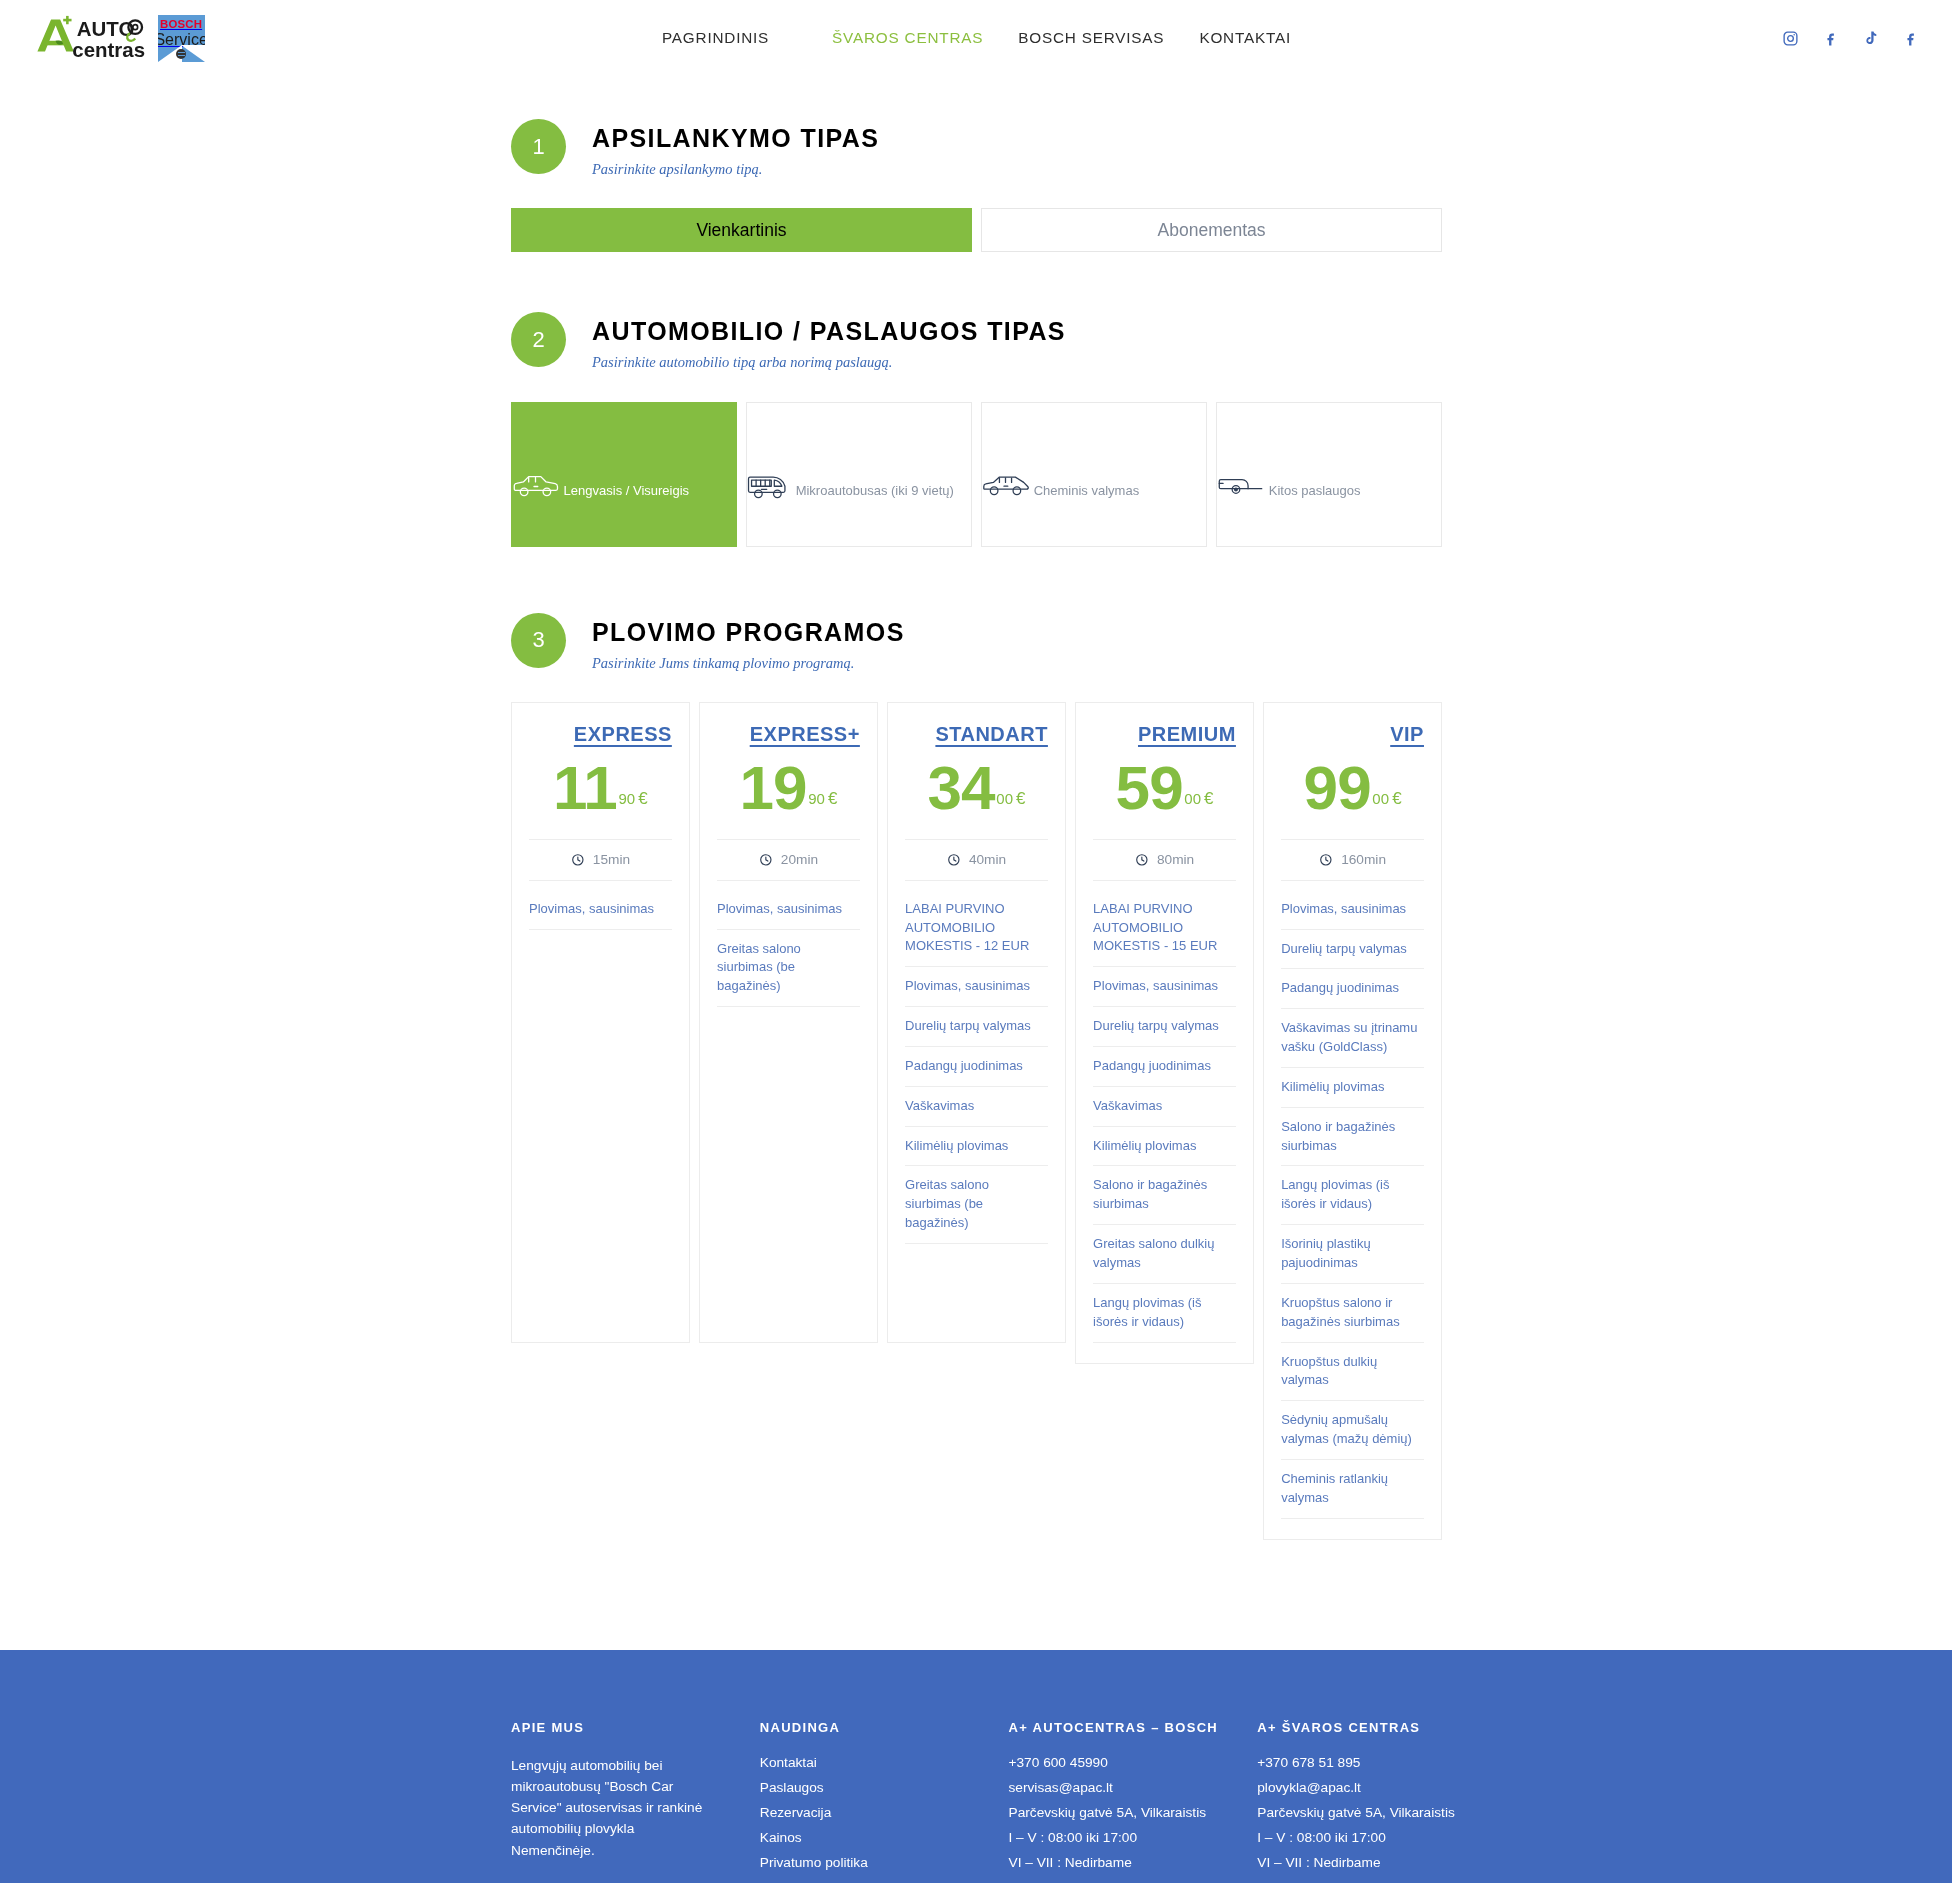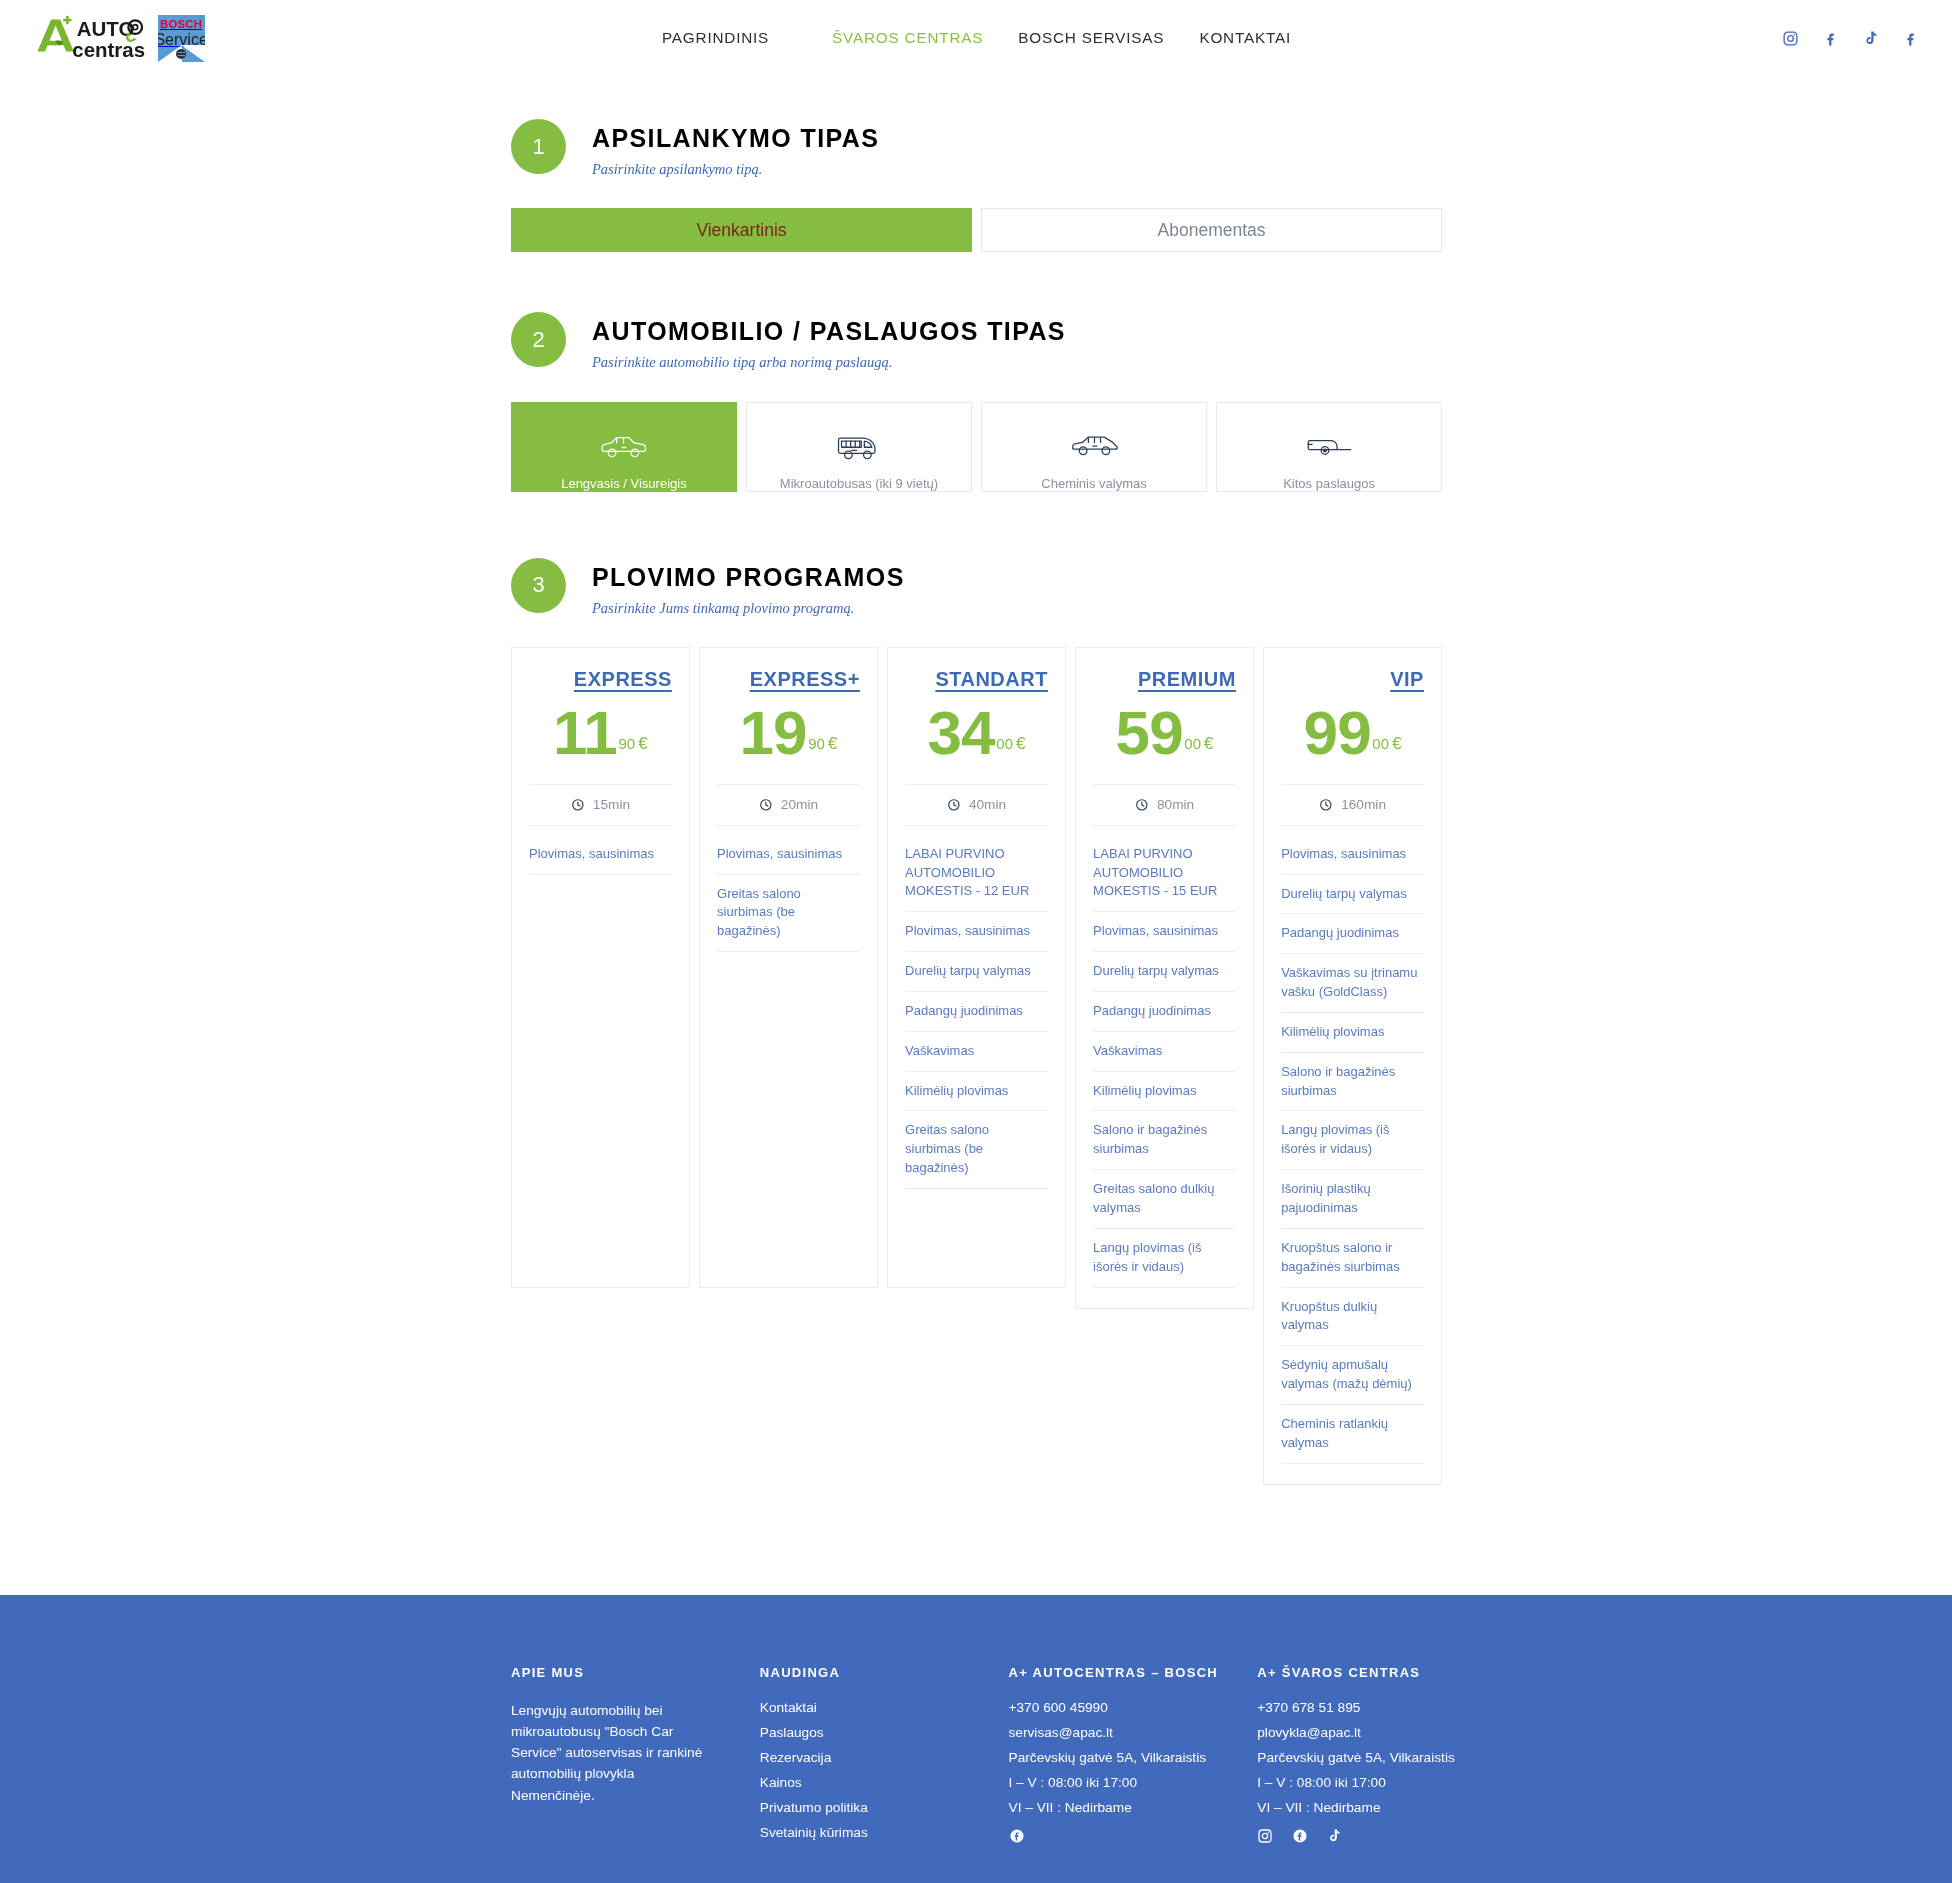--- a/index.html
+++ b/index.html
@@ -192,36 +192,35 @@
     justify-content: center;
     font-size: 17.5px;
     cursor: pointer;
     border: 0.8px solid #e6e6e6;
     background: #fff;
     color: #7c8594;
   }
   .visit-btn.selected {
     background: #84BD41;
     border-color: #84BD41;
-    color: #7f1d1d;
+    color: #000000;
   }
 
   
   .vehicle-row {
     display: flex;
     gap: 9.2px;
     margin-bottom: 66px;
   }
   .vehicle-card {
     flex: 1;
-    height: 90px;
+    height: 145px;
     border: 0.8px solid #e9e9e9;
     background: #fff;
     display: flex;
-    flex-direction: column;
     align-items: center;
     justify-content: flex-start;
     padding-top: 23px;
     cursor: pointer;
   }
   .vehicle-card.selected {
     background: #84BD41;
     border-color: #84BD41;
   }
   .vehicle-icon {

